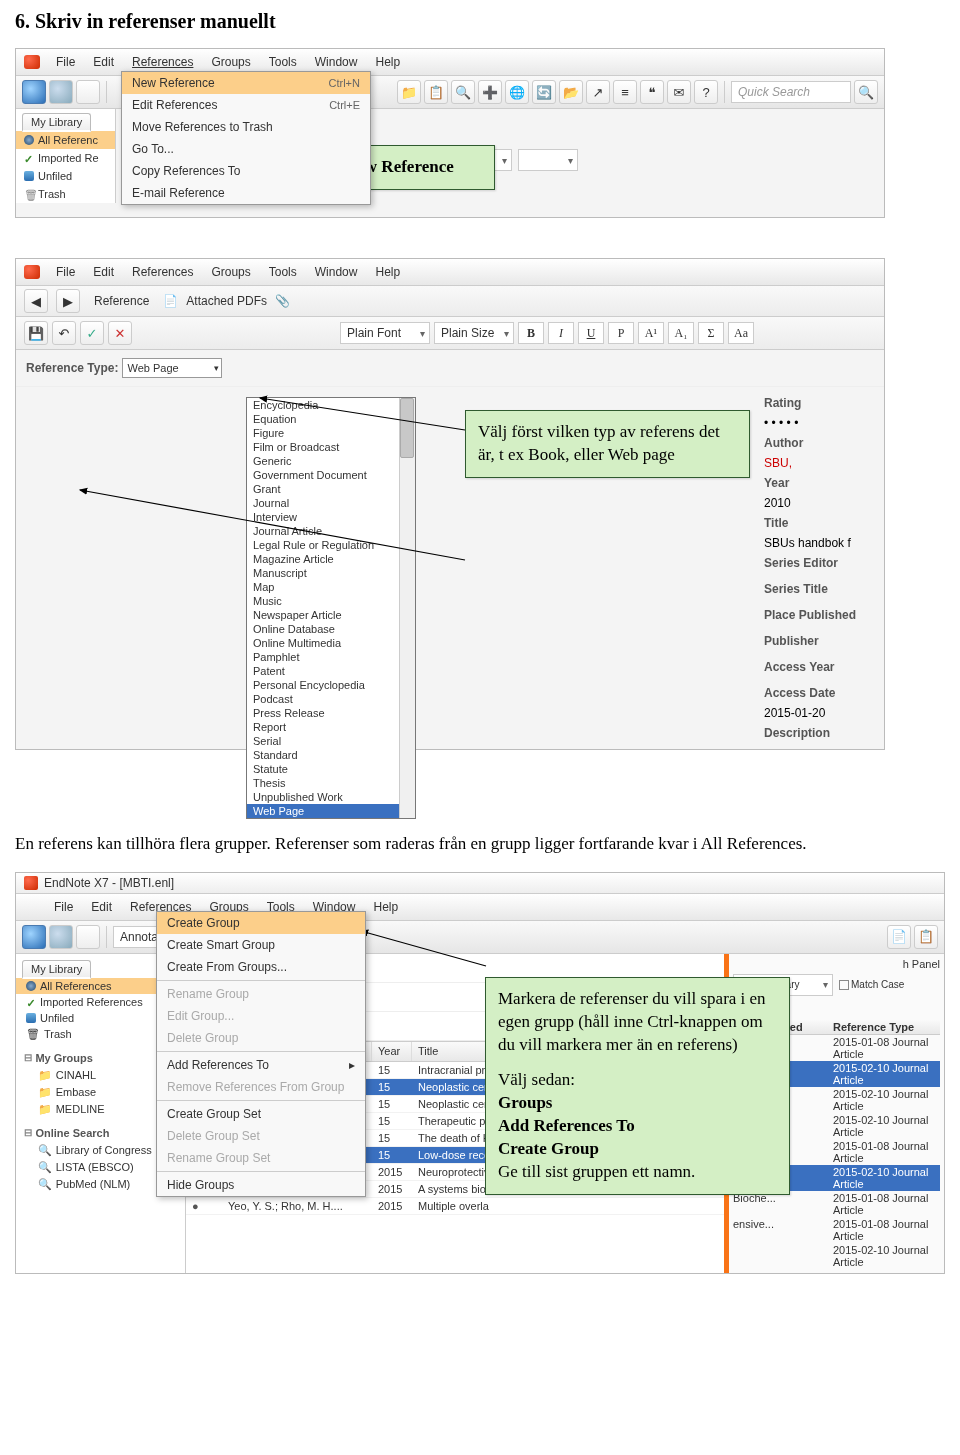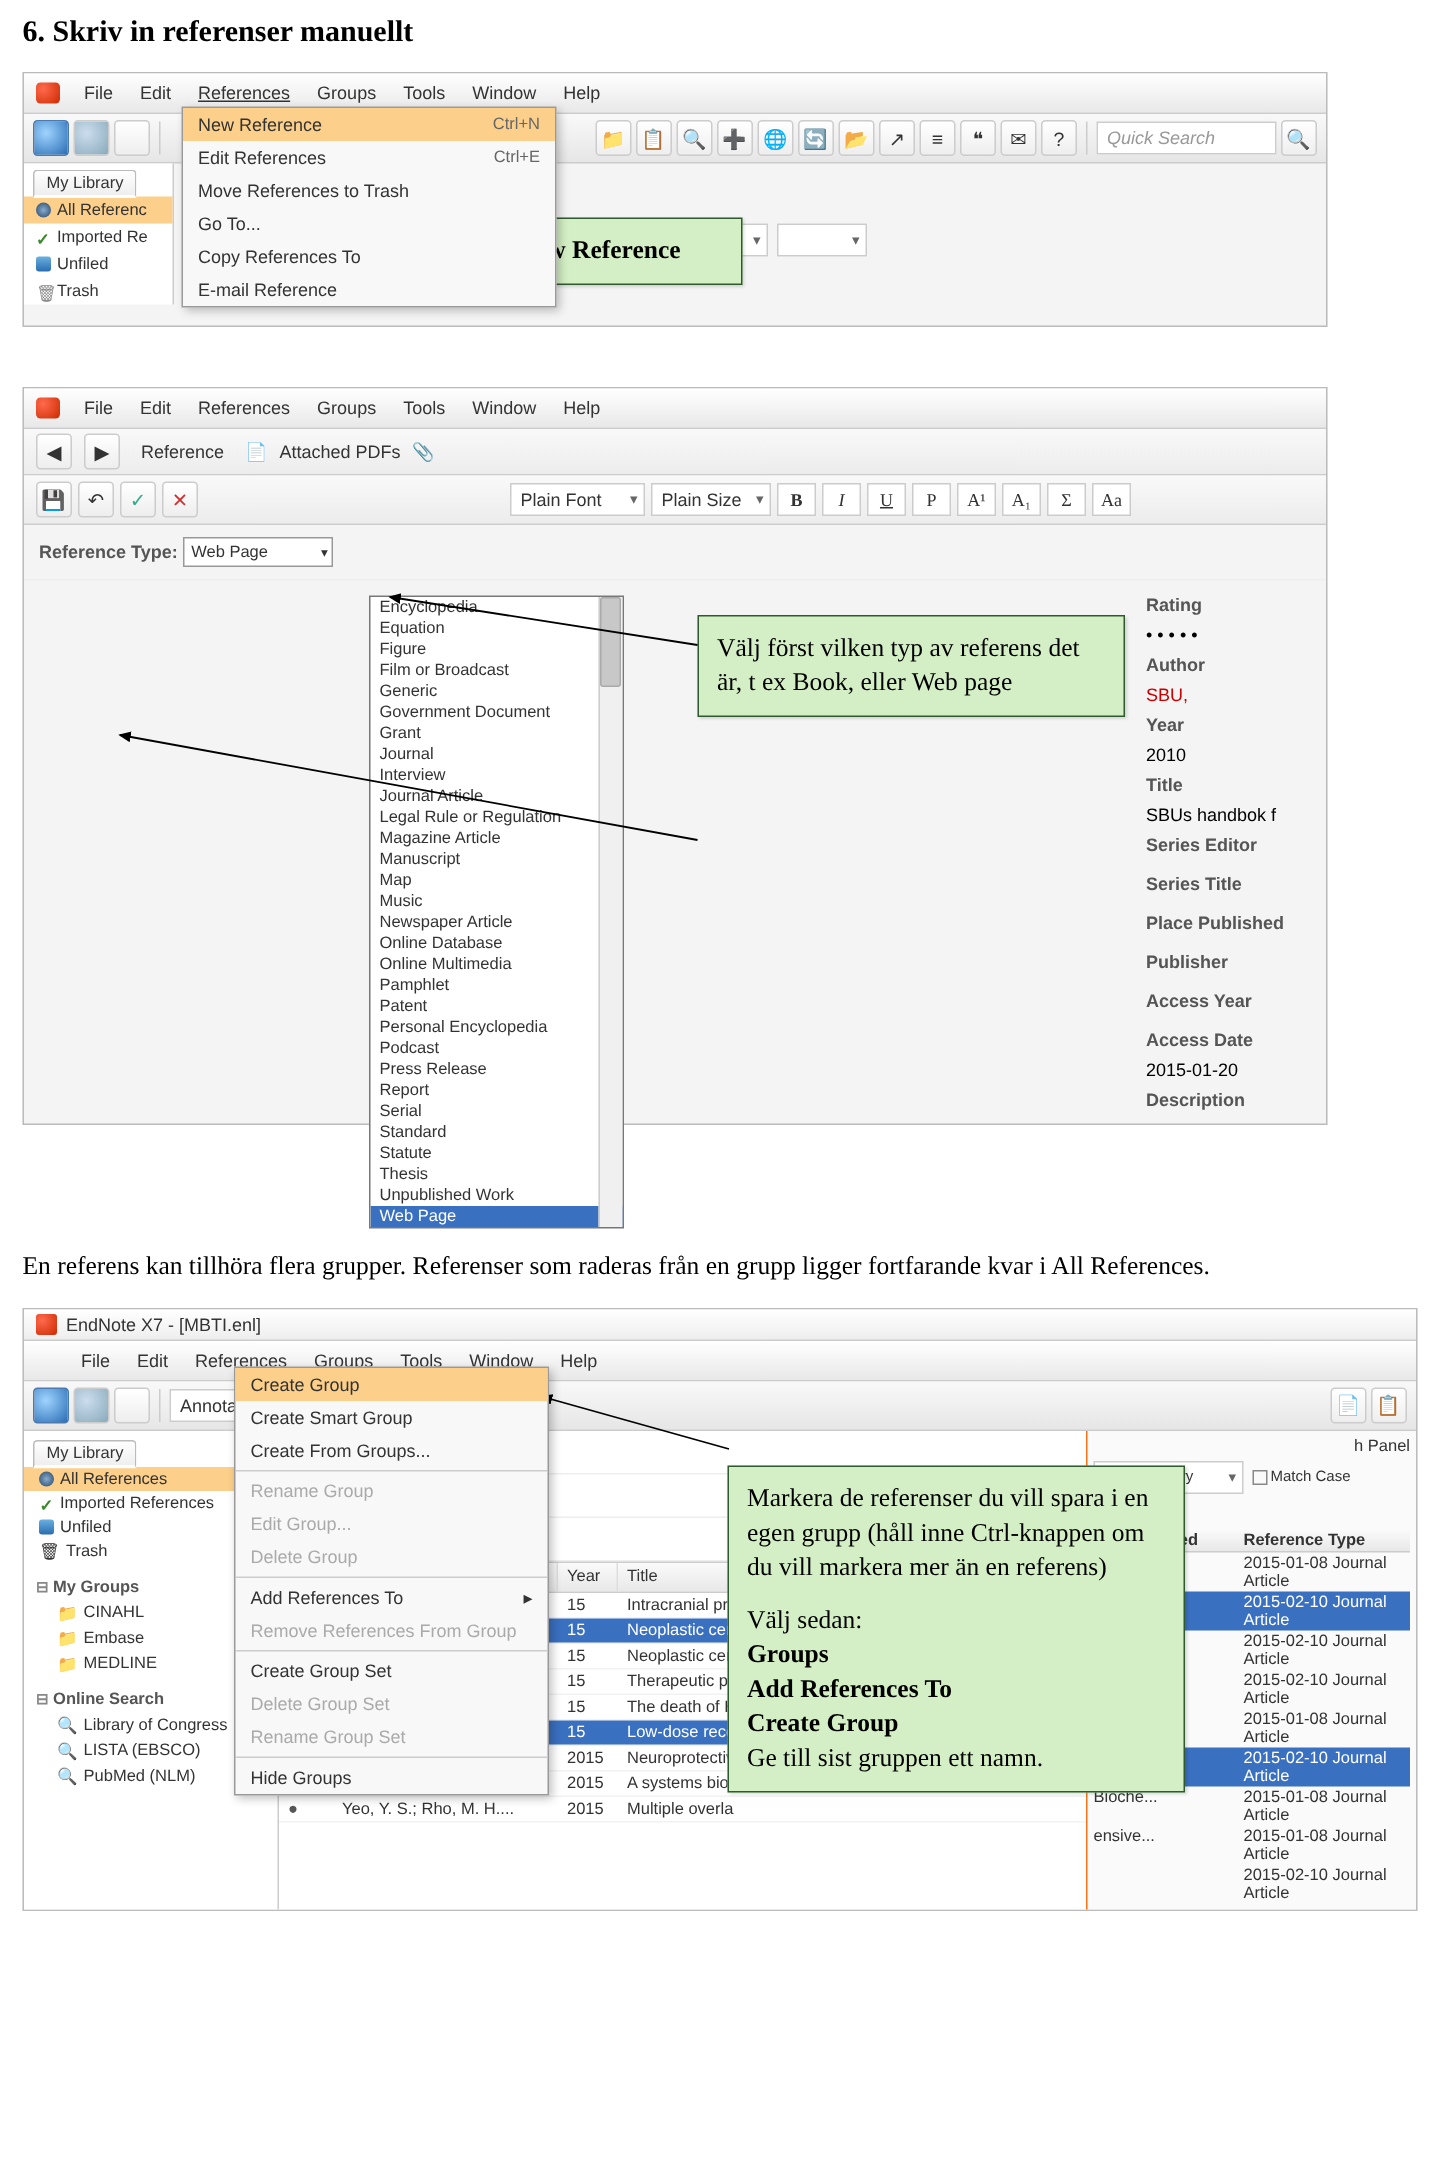--- a/index.html
+++ b/index.html
@@ -64,21 +64,21 @@
   .groups-menu { top: 38px; left: 140px; min-width: 210px; }
   .mid3 { flex:1; background:#fff; }
   .filter-row { display:flex; gap:6px; padding:3px 6px; font-size:11px; border-bottom:1px solid #eee; align-items:center; }
   .filter-row .dot { width:10px;height:10px;border-radius:50%;background:#3a8a2c; }
   .table-hdr { display:flex; font-size:11px; background:linear-gradient(#fafafa,#e8e8e8); border-bottom:1px solid #ccc; border-top:1px solid #ccc; }
   .table-hdr div { padding:3px 6px; border-right:1px solid #ddd; }
   .table-row { display:flex; font-size:11px; border-bottom:1px solid #f2f2f2; align-items:center; }
   .table-row div { padding:2px 6px; overflow:hidden; white-space:nowrap; }
   .table-row .bullet { width:18px; text-align:center; color:#555; }
   .tr-sel { background:#3a70c0; color:#fff; }
-  .right3 { width:220px; border-left:1px solid #f97316; background:#fafafa; font-size:11px; padding:4px; }
+  .right3 { width:220px; border-left:5px solid #f97316; background:#fafafa; font-size:11px; padding:4px; }
   .right3 .hdrrow { display:flex; gap:6px; align-items:center; margin-bottom:4px; }
   .right3 .cell { display:flex; padding:1px 0; }
   .right3 .cell .l { width:100px; }
   .right3 .cell .r { flex:1; }
 </style>
 </head>
 <body>
 
 <div class="section">
   <h2>6. Skriv in referenser manuellt</h2>

